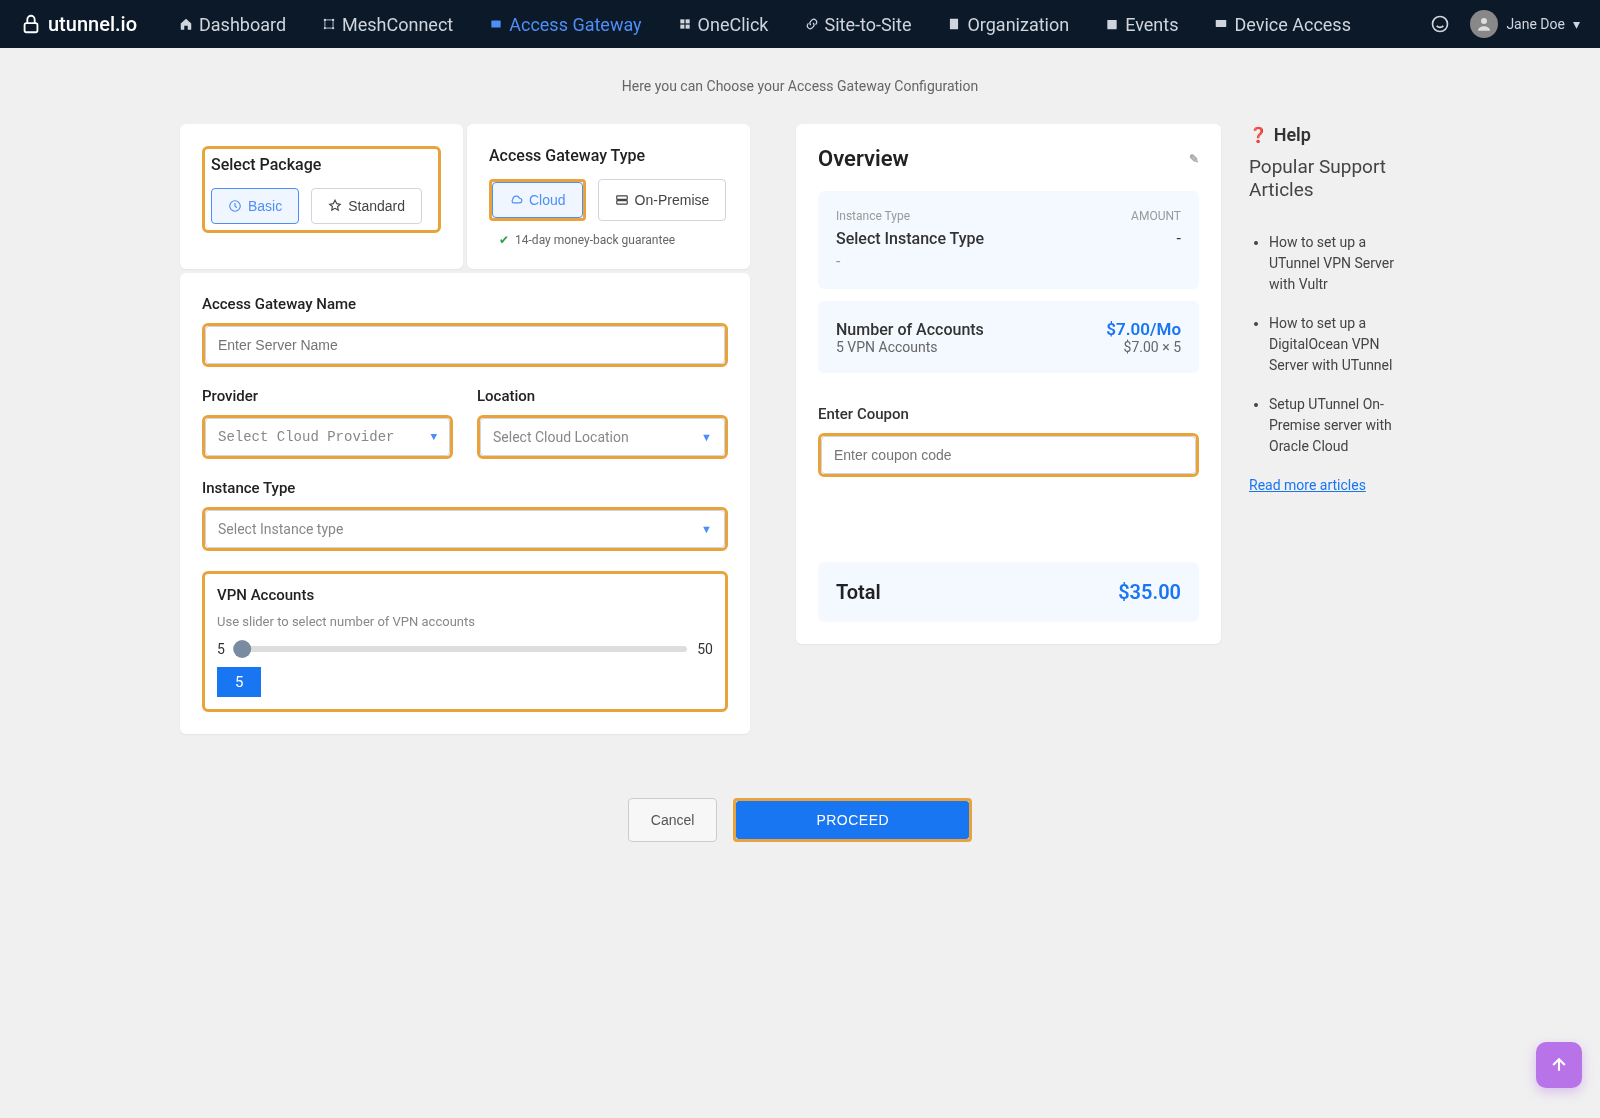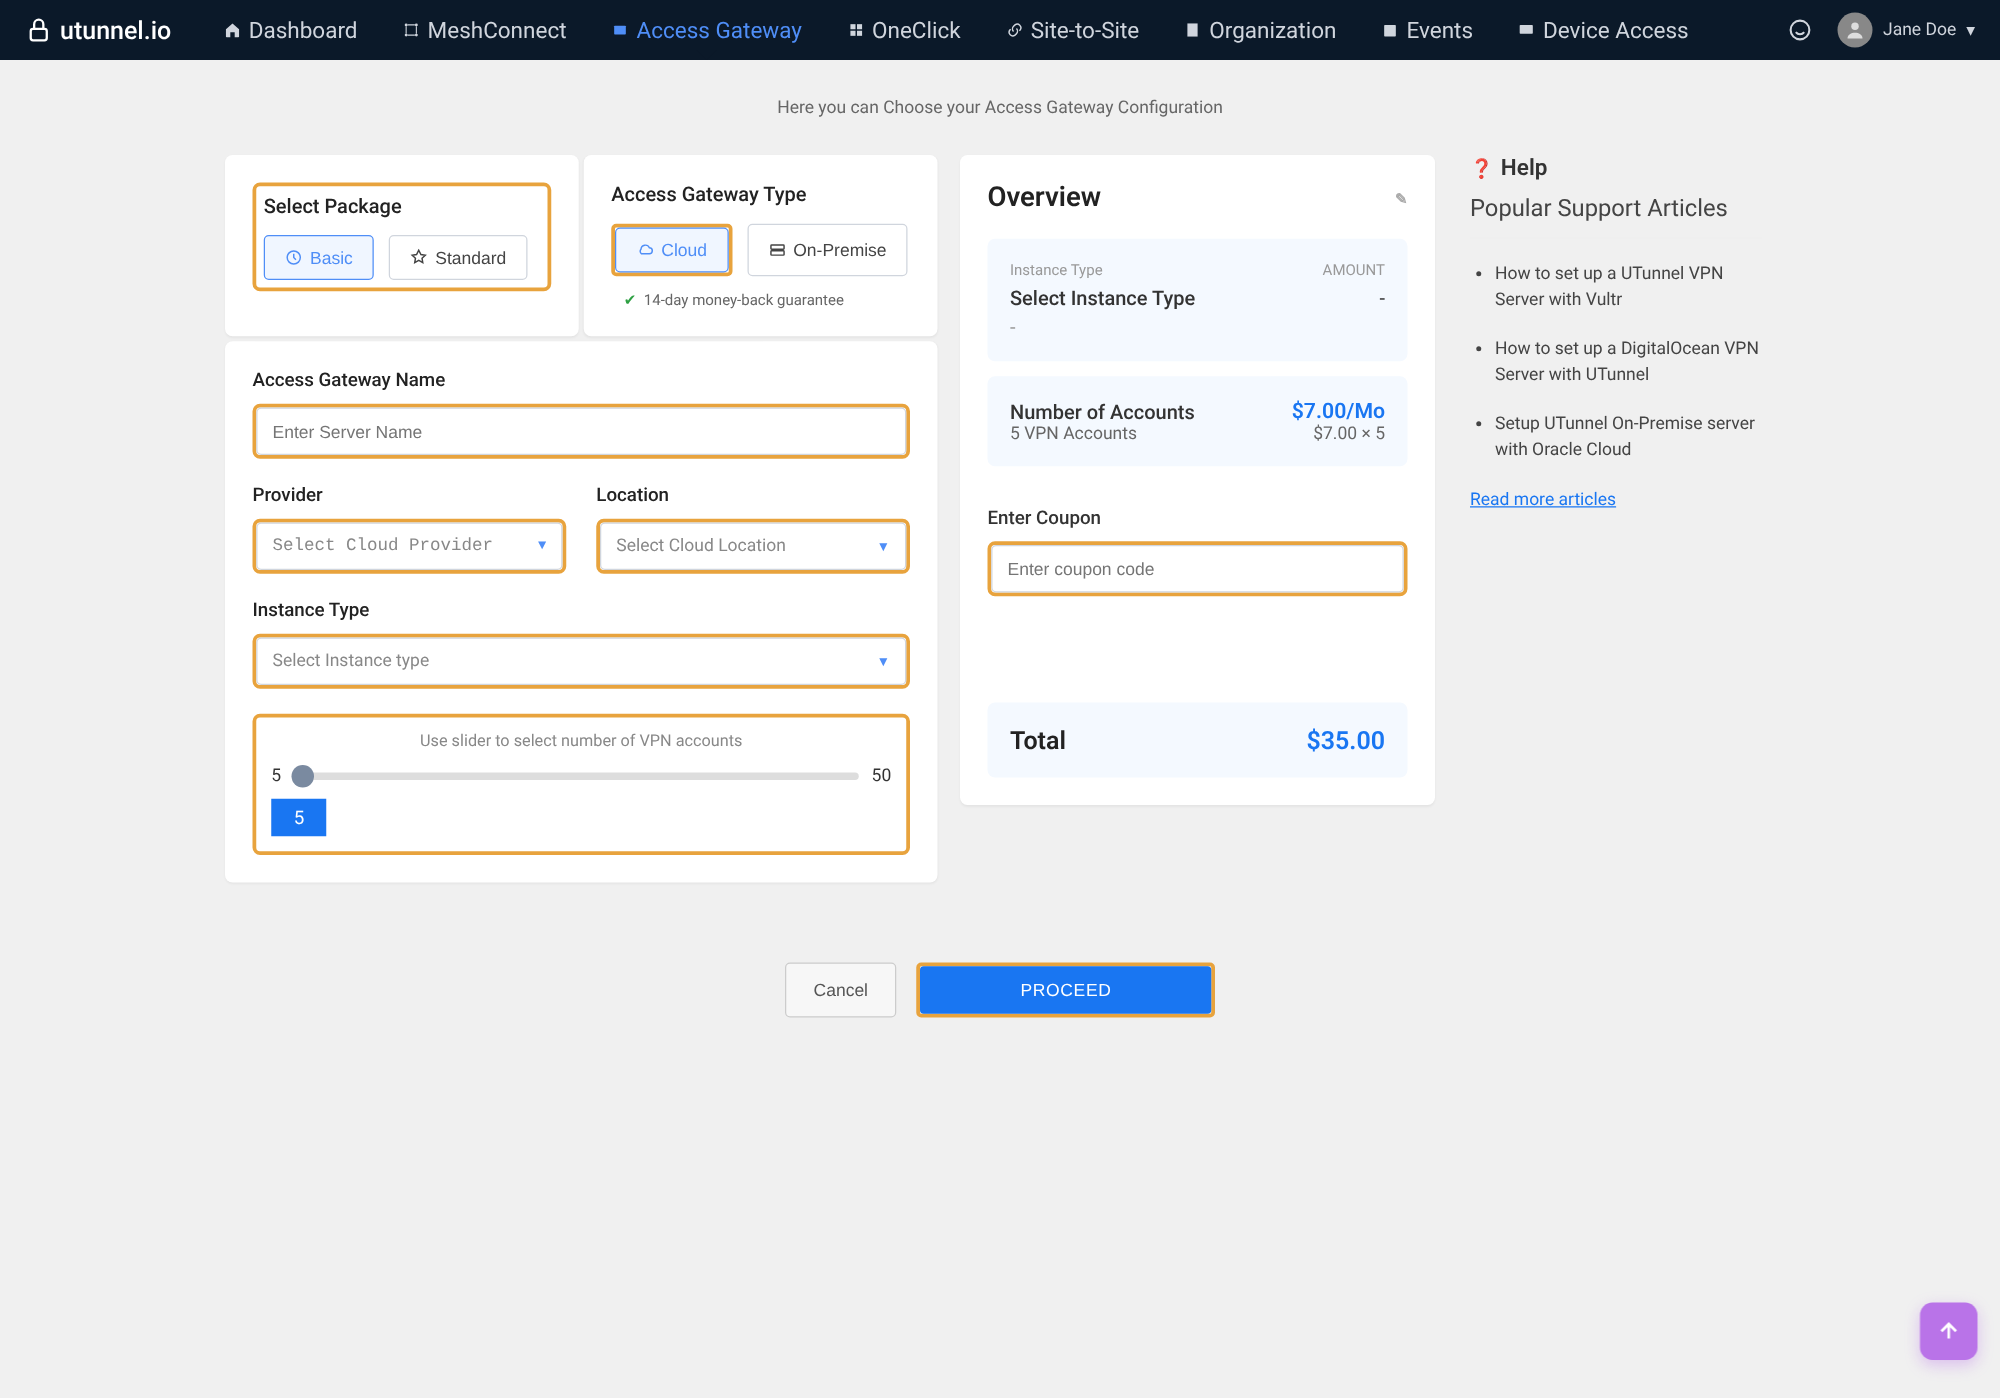--- a/index.html
+++ b/index.html
@@ -13,28 +13,28 @@
 .nav-spacer { flex: 1; }
 .nav-right { display: flex; align-items: center; gap: 20px; color: #d0d5dd; }
 .avatar { width: 28px; height: 28px; border-radius: 50%; background: #888; display:inline-flex; align-items:center; justify-content:center; }
 .user { display: flex; align-items: center; gap: 8px; font-size: 14px; cursor: pointer; }
 .page { max-width: 1280px; margin: 0 auto; padding: 30px 20px 40px; }
 .page-header { text-align: center; margin-bottom: 30px; }
 .page-title { font-size: 28px; font-weight: 500; color: #1a1a1a; margin-bottom: 6px; }
 .page-sub { font-size: 14px; color: #666; }
 .layout { display: flex; gap: 18px; align-items: flex-start; }
 .col-left { width: 570px; }
-.col-mid { width: 380px; }
+.col-mid { width: 425px; margin-left: 28px; }
 .col-right { flex: 1; padding: 0 10px; }
 .card { background: #fff; border-radius: 6px; padding: 22px; margin-bottom: 4px; box-shadow: 0 1px 2px rgba(0,0,0,0.05); }
 .top-row { display: flex; gap: 4px; margin-bottom: 4px;}
 .top-row .card { flex: 1; margin-bottom: 0;}
 .label { font-size: 16px; font-weight: 500; color: #222; margin-bottom: 14px; }
 .label-small { font-size: 15px; font-weight: 500; color: #222; margin-bottom: 10px; }
-.hint { font-size: 13px; color: #888; margin-bottom: 12px; text-align: center; }
+.hint { font-size: 13px; color: #888; margin-bottom: 12px; }
 .btn-row { display: flex; gap: 12px; }
 .seg-btn { display: flex; align-items: center; gap: 6px; padding: 9px 16px; border: 1px solid #d0d5dd; border-radius: 4px; background: #fff; font-size: 14px; color: #444; cursor: pointer; }
 .seg-btn.active { border-color: #4f8ef7; color: #4f8ef7; background: #f0f6ff; }
 .hl { border: 3px solid #e8a33d; border-radius: 6px; padding: 6px; }
 .hl-inline { border: 3px solid #e8a33d; border-radius: 4px; display: inline-block; }
 .guarantee { display:flex; align-items:center; gap:6px; font-size: 12px; color: #666; margin-top: 12px; padding-left:10px; }
 .check { color: #2ea043; font-size: 12px; }
 .input, .select { width: 100%; height: 38px; border: 1px solid #d0d5dd; border-radius: 4px; padding: 0 12px; font-size: 14px; background: #fff; }
 .select { display: flex; align-items: center; justify-content: space-between; color: #888; cursor: pointer; }
 .field-row { display: flex; gap: 24px; }
@@ -244,20 +244,21 @@
           <div class="label-small">Instance Type</div>
           <div class="hl" style="padding:0;">
               <div class="select">
                 <span>Select Instance type</span>
                 <span class="caret">▼</span>
               </div>
             </div>
         </div>
 
         <div class="hl" style="padding:12px;">
+          <div class="label-small">VPN Accounts</div>
           <div class="hint">Use slider to select number of VPN accounts</div>
           <div class="slider-row">
             <span class="slider-min">5</span>
             <div class="slider-track">
                 <div class="slider-thumb"></div>
               </div>
             <span class="slider-max">50</span>
           </div>
           <div class="slider-value">5</div>
         </div>

